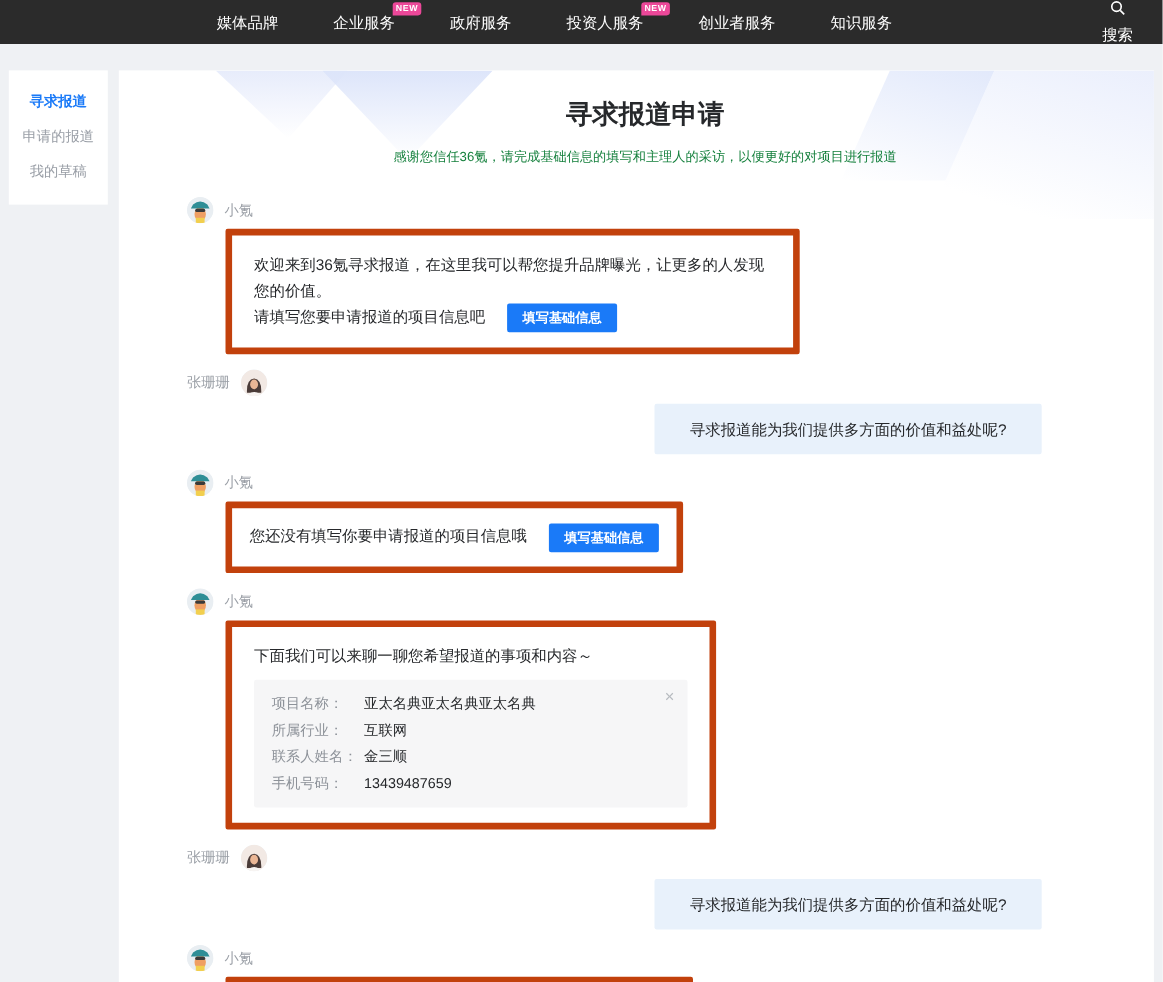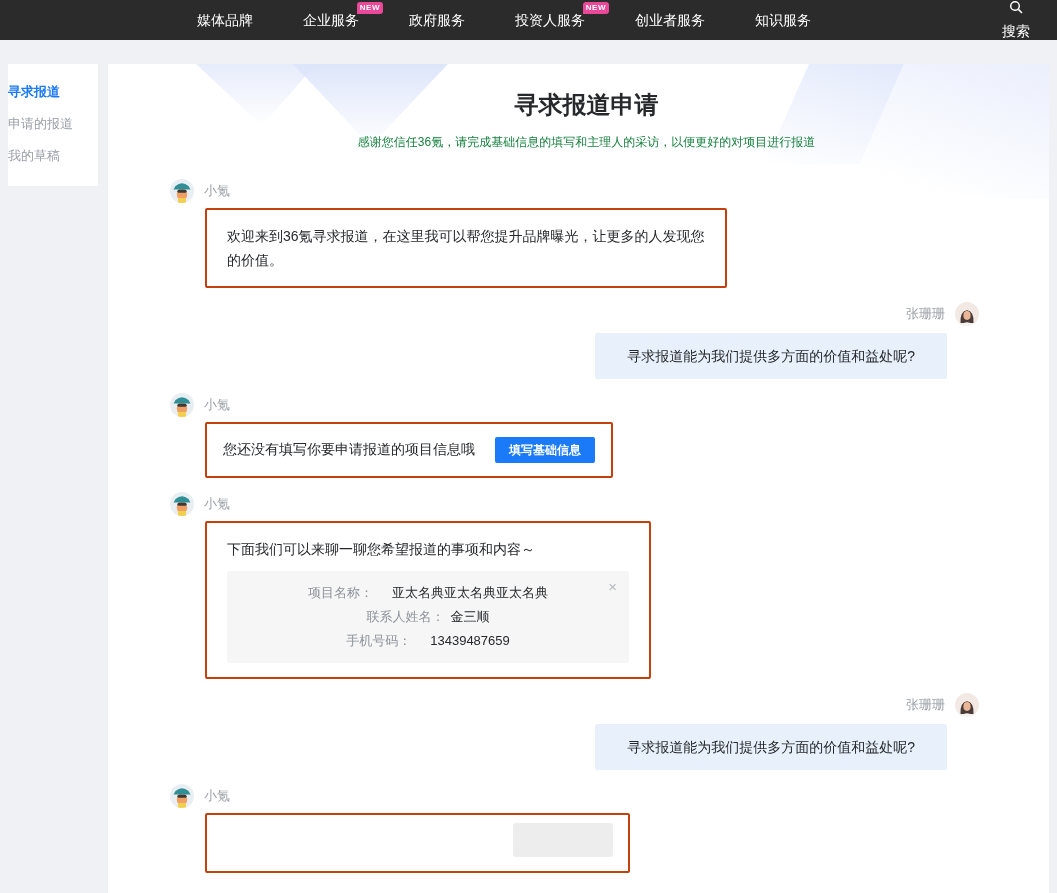--- a/index.html
+++ b/index.html
@@ -31,21 +31,21 @@
     position:absolute; right:27px; top:0; height:40px;
     display:flex; align-items:center; gap:6px;
     color:#fff; font-size:14px; cursor:pointer;flex-direction:column;
   }
   
   .sidebar {
     position:absolute; left:8px; top:64px; width:90px;
     background:#fff; padding:12px 0 14px; z-index:2;
   }
   .side-item {
-    height:32px; line-height:32px; text-align:left;
+    height:32px; line-height:32px; text-align:center;
     font-size:13px; color:#999ea6; cursor:pointer; white-space:nowrap;
   }
   .side-item.active { color:#1a7af8; font-weight:bold; }
   
   .main {
     position:absolute; left:108px; top:64px; right:8px; bottom:-40px;
     background:#fff; overflow:hidden; z-index:1;
   }
   .decor { position:absolute; z-index:0; pointer-events:none; }
   .decor-left-1 {
@@ -68,27 +68,27 @@
     background:linear-gradient(195deg,#e8edfc,rgba(255,255,255,0) 85%);
     transform:skewX(-24deg); transform-origin:top;
   }
   .page-header { position:relative; z-index:1; text-align:center; padding-top:24px;margin-left:16px; }
   .page-title { font-size:24px; font-weight:bold; color:#26282b; line-height:33px; }
   .page-subtitle { margin-top:13px; font-size:12px; color:#15803d; }
   
   .chat { position:relative; z-index:1; margin-top:28px; padding:0 70px 0 62px; }
   .msg { margin-bottom:14px; }
   .msg-head { display:flex; align-items:center; gap:10px; height:24px; }
-  .msg-head.right { justify-content:flex-end; }
+  .msg-head.right { }
   .avatar { width:24px; height:24px; border-radius:50%; overflow:hidden; flex:none; background:#eef1f4; }
   .avatar svg { display:block; }
   .chat-name { font-size:13px; color:#9a9fa6; }
   .bot-box {
     margin-left:35px; margin-top:5px;
-    background:#fff; border:2px solid #c2410c; border-radius:2px;
+    background:#fff; border:6px solid #c2410c; border-radius:2px;
     font-size:14px; color:#26282b; line-height:24px;
   }
   .box-welcome { width:522px; padding:14px 20px; }
   .box-notfilled { width:fit-content; padding:13px 16px; white-space:nowrap; }
   .box-success { width:446px; padding:14px 20px; }
   .box-partial { width:425px; height:60px; position:relative; }
   .btn-blue {
     display:inline-block; background:#1a7af8; color:#fff;
     font-size:12px; font-weight:bold; line-height:26px; padding:0 14px;
     border-radius:2px; margin-left:20px; vertical-align:middle;
@@ -97,21 +97,21 @@
   .bubble-row { display:flex; justify-content:flex-end; margin-top:7px; }
   .bubble {
     background:#e8f1fb; border-radius:2px; padding:13px 32px;
     font-size:14px; color:#26282b; line-height:20px;
     margin-right:32px; white-space:nowrap;
   }
   .project-card {
     margin-top:10px; background:#f6f6f7; border-radius:2px;
     padding:10px 16px; position:relative; font-size:13px;
   }
-  .p-row { display:flex; line-height:24px;justify-content:center; }
+  .p-row { display:flex; line-height:24px; }
   .p-label { width:84px; flex:none; color:#8d9299; }
   .p-value { color:#26282b; }
   .card-close {
     position:absolute; top:8px; right:12px; color:#b6babf;
     font-size:15px; line-height:1; cursor:pointer;
   }
   .partial-btn {
     position:absolute; right:15px; top:8px; width:100px; height:34px;
     background:#ededee; border-radius:3px;
   }
@@ -180,20 +180,23 @@
             <ellipse cx="12" cy="15.5" rx="5.2" ry="6.5" fill="#ef9f63"></ellipse>
             <rect x="8" y="19" width="8" height="5" fill="#f2cf4e"></rect>
             <path d="M3.5 10.5 L20.5 10.5 L18.5 7 Q12 1.5 5.5 7 Z" fill="#2f8e96"></path>
             <rect x="7.4" y="10.8" width="9.2" height="3" rx="1.5" fill="#3a3a3a"></rect>
           </svg>
         </span>
         <span class="chat-name">小氪</span>
       </div>
       <div class="bot-box box-welcome">
         <div>欢迎来到36氪寻求报道，在这里我可以帮您提升品牌曝光，让更多的人发现您的价值。</div>
+        <div>
+          <span>请填写您要申请报道的项目信息吧</span><button class="btn-blue">填写基础信息</button>
+        </div>
       </div>
     </div>
 
     <div class="msg">
       <div class="msg-head right">
         <span class="chat-name">张珊珊</span>
         <span class="avatar">
           <svg width="24" height="24" viewBox="0 0 24 24">
             <circle cx="12" cy="12" r="12" fill="#f2e9e4"></circle>
             <path d="M5.5 21 Q5 9 12 8.2 Q19 9 18.5 21 Z" fill="#4a3b38"></path>
@@ -238,20 +241,24 @@
         </span>
         <span class="chat-name">小氪</span>
       </div>
       <div class="bot-box box-success">
         <div>下面我们可以来聊一聊您希望报道的事项和内容～</div>
         <div class="project-card">
           <span class="card-close">×</span>
           <div class="p-row">
             <span class="p-label">项目名称：</span>
             <span class="p-value">亚太名典亚太名典亚太名典</span>
+          </div>
+          <div class="p-row">
+            <span class="p-label">所属行业：</span>
+            <span class="p-value">互联网</span>
           </div>
           <div class="p-row">
             <span class="p-label">联系人姓名：</span>
             <span class="p-value">金三顺</span>
           </div>
           <div class="p-row">
             <span class="p-label">手机号码：</span>
             <span class="p-value">13439487659</span>
           </div>
         </div>

